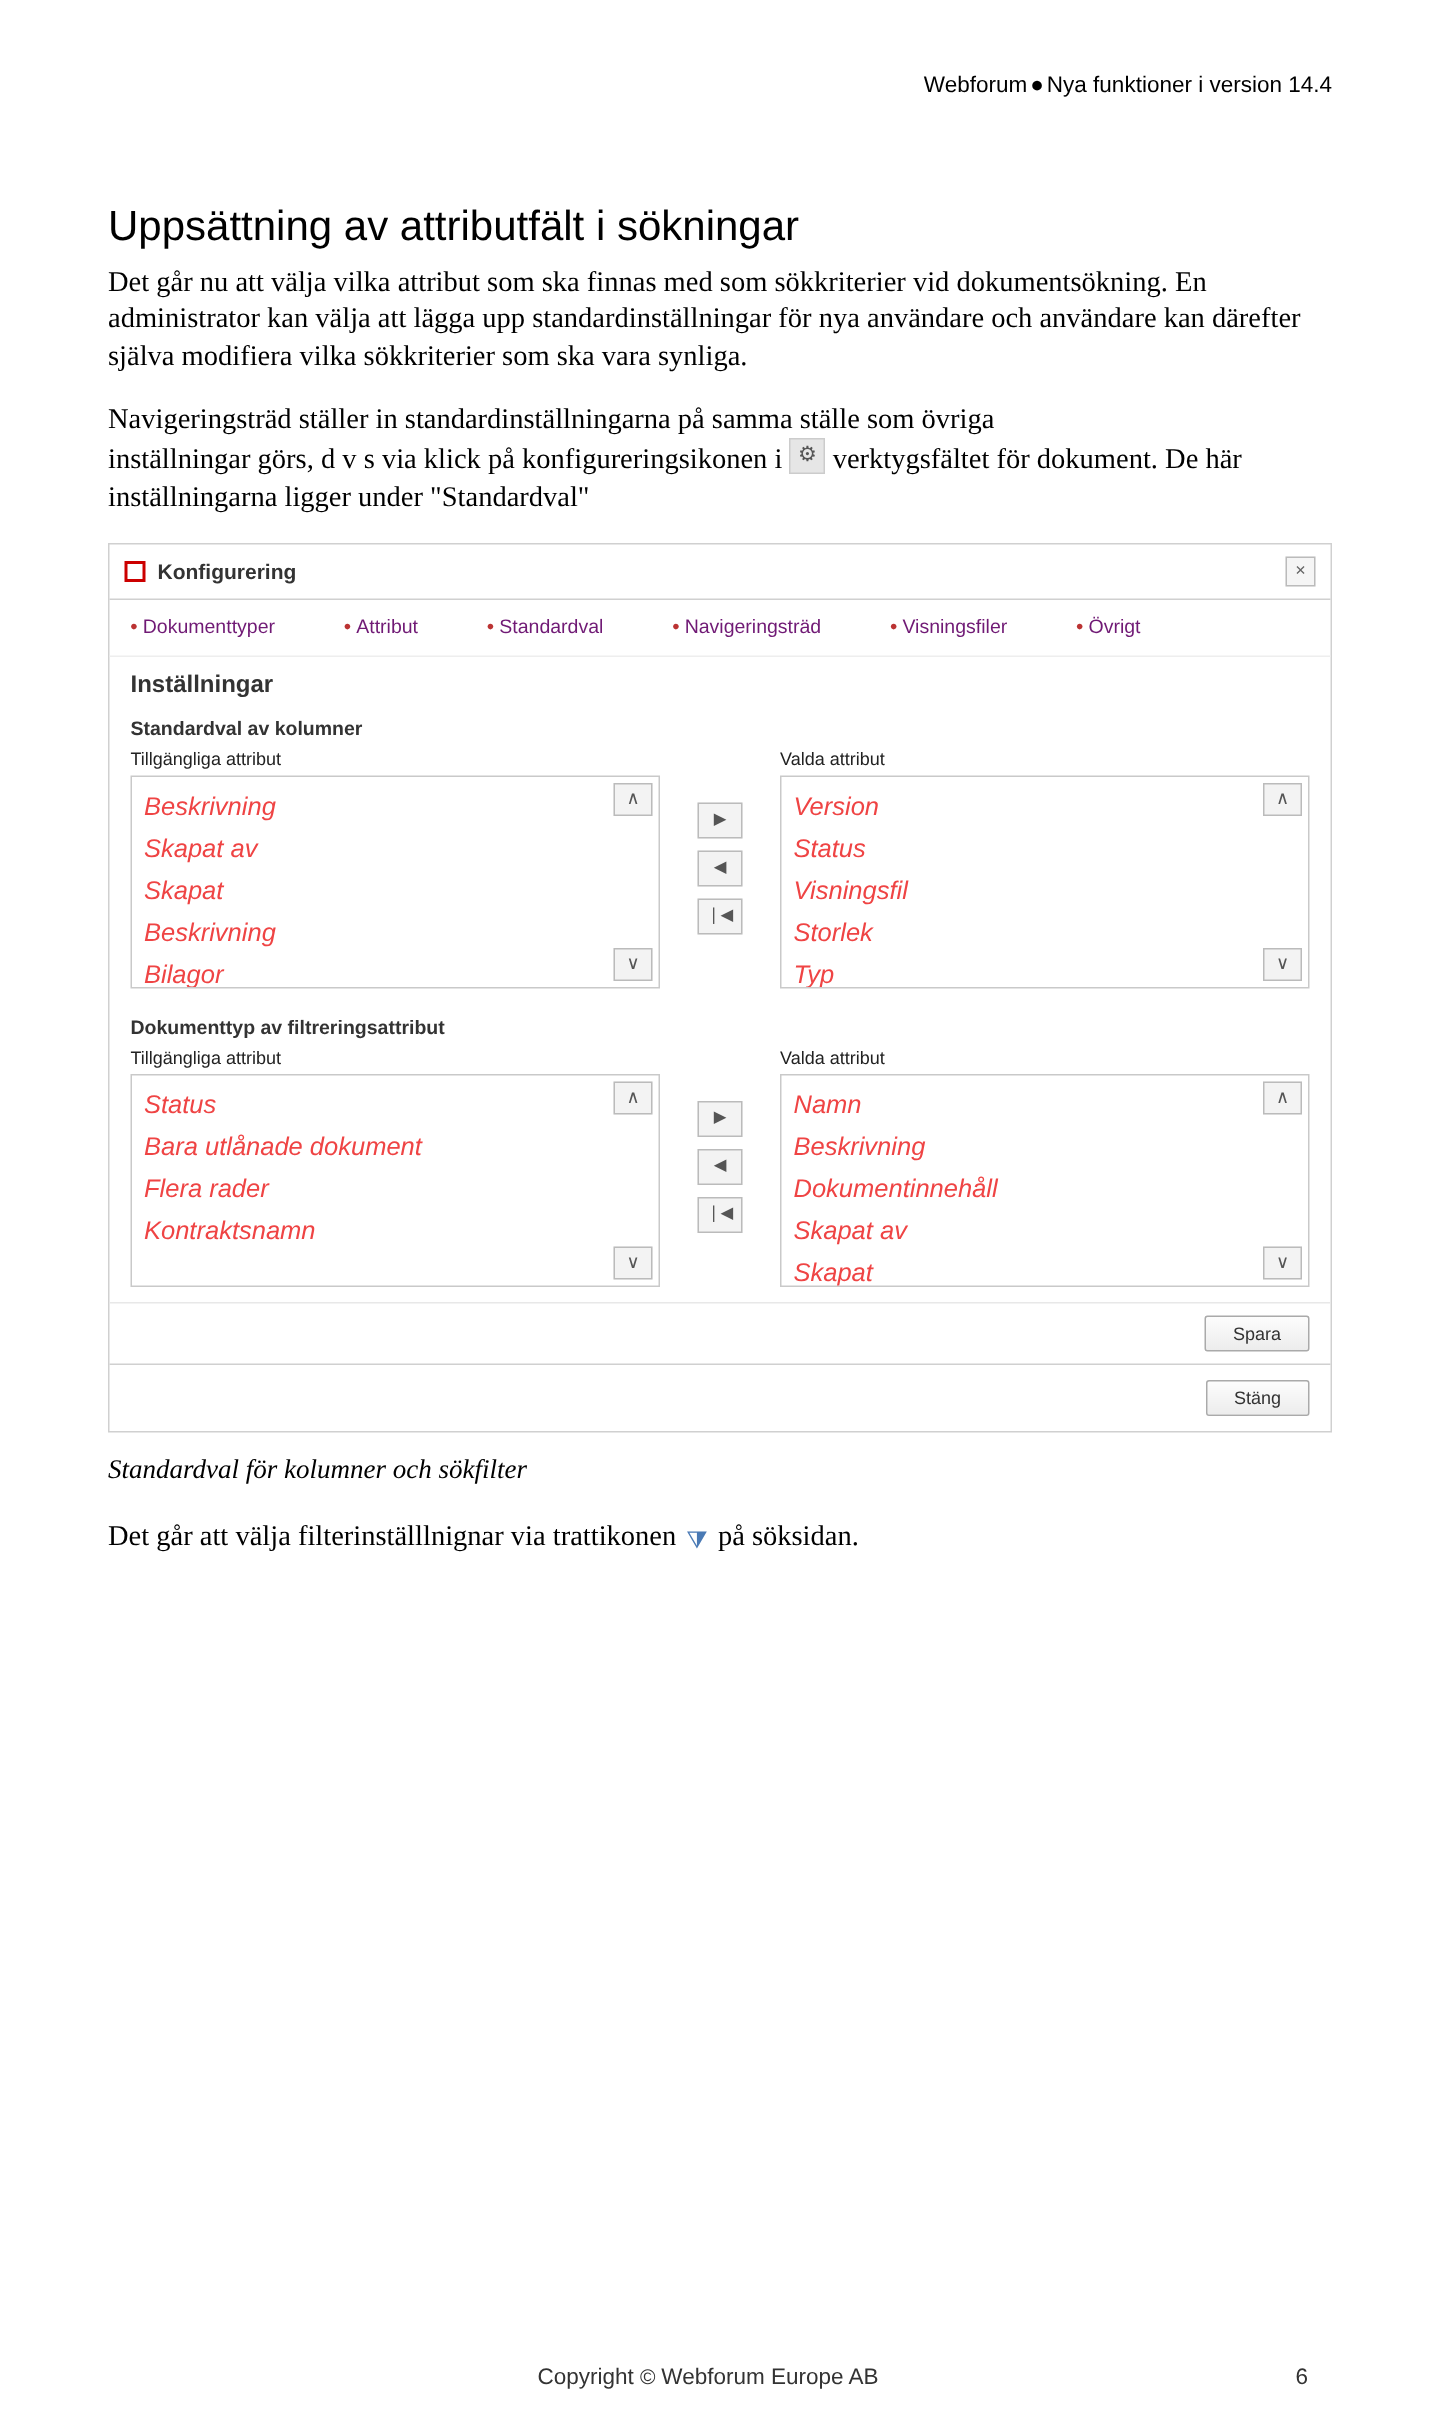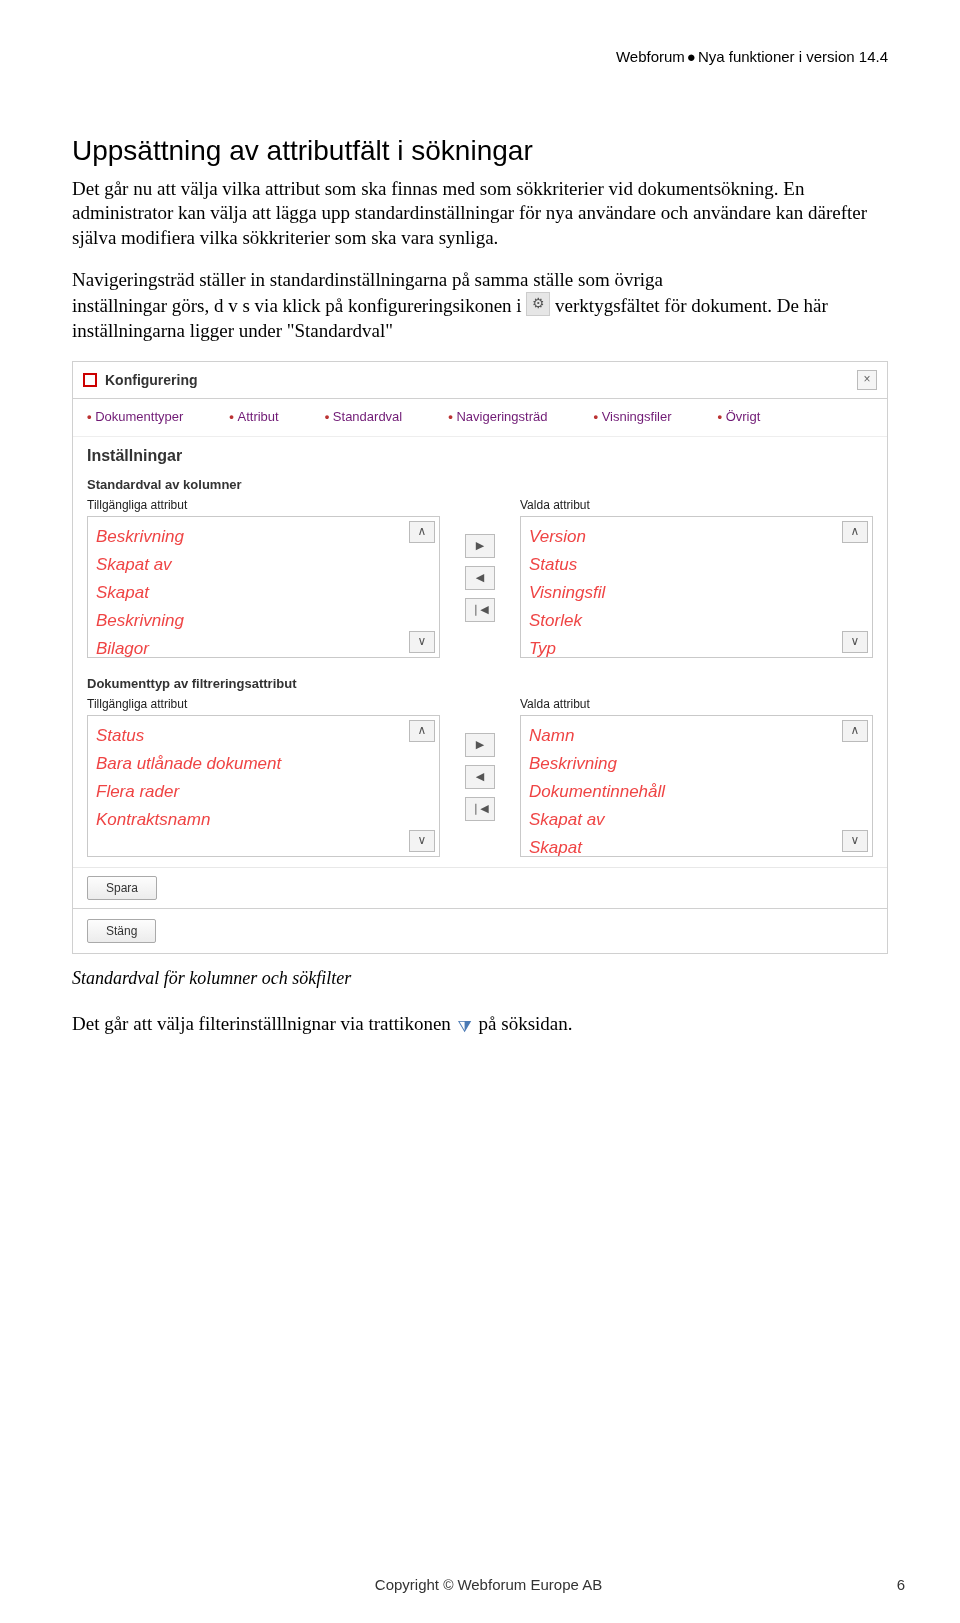--- a/index.html
+++ b/index.html
@@ -162,21 +162,21 @@
     width: 28px; height: 22px;
     border: 1px solid #bbb;
     background: #f3f3f3;
     font-size: 11px;
     color: #555;
     text-align: center;
     line-height: 20px;
   }
   .ss-footer-right {
     display: flex;
-    justify-content: flex-start;
+    justify-content: flex-end;
     padding: 8px 14px;
     border-top: 1px solid #e8e8e8;
   }
   .ss-footer-right.outer {
     border-top: 1px solid #d0d0d0;
     padding: 10px 14px 10px 14px;
   }
   .ui-btn {
     border: 1px solid #aaa;
     background: linear-gradient(#fdfdfd,#ececec);
@@ -199,21 +199,21 @@
   .funnel-inline {
     display: inline-block;
     vertical-align: -2px;
     color: #4a7ab5;
     font-size: 16px;
     padding: 0 2px;
   }
   .page-footer {
     position: absolute;
     bottom: 30px;
-    left: 72px; right: 55px;
+    left: 72px; right: 88px;
     display: flex;
     justify-content: center;
     font-family: Arial, Helvetica, sans-serif;
     font-size: 15px;
     color: #333;
   }
   .page-footer .pn {
     position: absolute;
     right: 0;
   }

